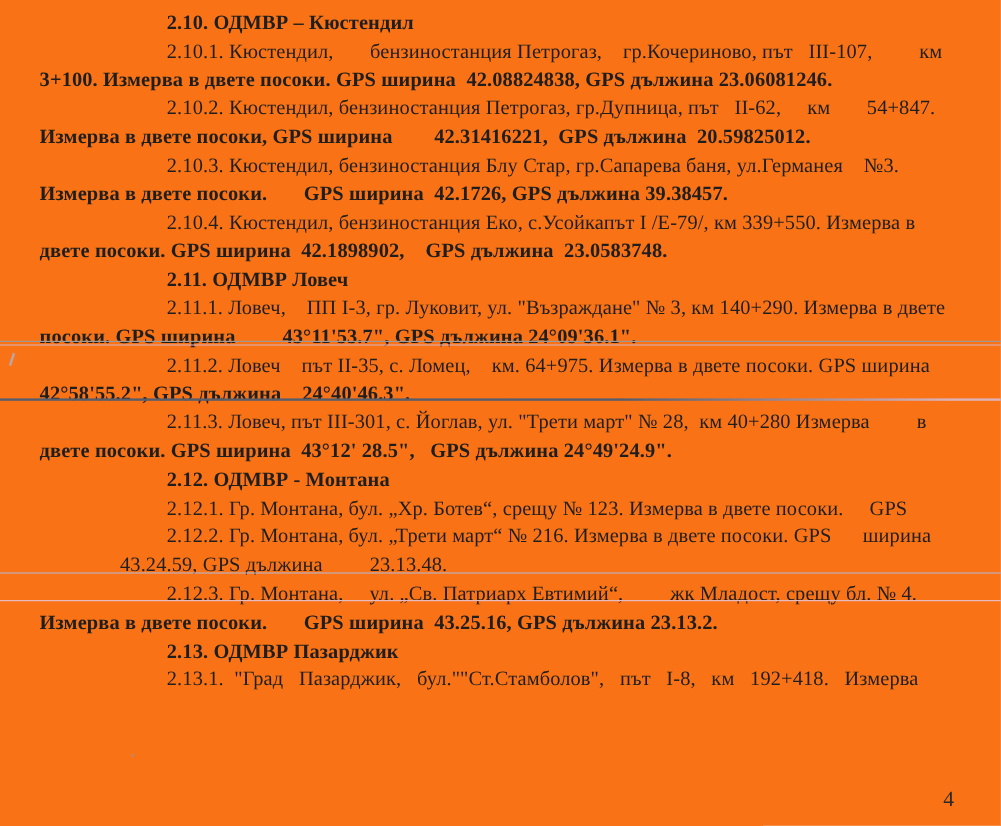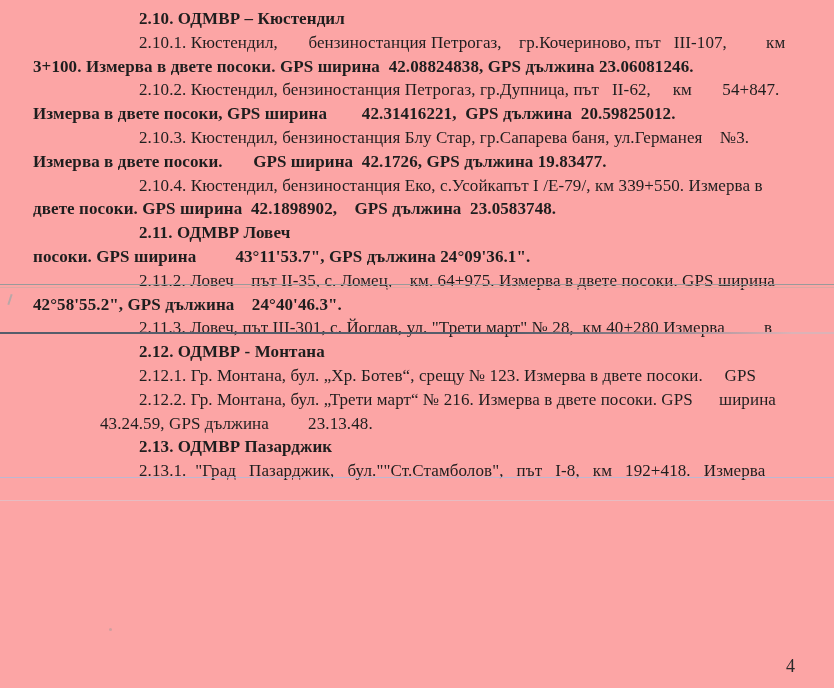--- a/index.html
+++ b/index.html
@@ -1,21 +1,21 @@
 <!DOCTYPE html>
 <html><head>
 <meta charset="utf-8">
 <style>
   html, body { margin: 0; padding: 0; }
   body { background: #e9e9e9; font-family: "Liberation Serif", "DejaVu Serif", serif; }
   .page {
     position: relative;
     width: 834px;
     height: 688px;
-    background: #fca5a5;
+    background: #f97316;
     overflow: hidden;
     color: #1e1e1e;
   }
   .text-block {
     position: absolute;
     top: 7px;
     left: 33px;
     right: 26px;
   }
   .line {
@@ -59,32 +59,36 @@
 <div class="page" style="color: rgb(30, 30, 30);">
 
   <div class="text-block">
 
   <div class="line heading">2.10. ОДМВР – Кюстендил</div>
       <div class="line first">2.10.1. Кюстендил,       бензиностанция Петрогаз,    гр.Кочериново, път   III-107,         км</div>
       <div class="line body">3+100. Измерва в двете посоки. GPS ширина  42.08824838, GPS дължина 23.06081246.</div>
       <div class="line first">2.10.2. Кюстендил, бензиностанция Петрогаз, гр.Дупница, път   II-62,     км       54+847.</div>
       <div class="line body">Измерва в двете посоки, GPS ширина        42.31416221,  GPS дължина  20.59825012.</div>
       <div class="line first">2.10.3. Кюстендил, бензиностанция Блу Стар, гр.Сапарева баня, ул.Германея    №3.</div>
-      <div class="line body">Измерва в двете посоки.       GPS ширина  42.1726, GPS дължина 19.83477.</div>
+      <div class="line body">Измерва в двете посоки.       GPS ширина  42.1726, GPS дължина 39.38457.</div>
       <div class="line first">2.10.4. Кюстендил, бензиностанция Еко, с.Усойкапът I /Е-79/, км 339+550. Измерва в</div>
       <div class="line body">двете посоки. GPS ширина  42.1898902,    GPS дължина  23.0583748.</div>
       <div class="line heading">2.11. ОДМВР Ловеч</div>
+      <div class="line first">2.11.1. Ловеч,    ПП I-3, гр. Луковит, ул. "Възраждане" № 3, км 140+290. Измерва в двете</div>
       <div class="line body">посоки. GPS ширина         43°11'53.7", GPS дължина 24°09'36.1".</div>
       <div class="line first">2.11.2. Ловеч    път II-35, с. Ломец,    км. 64+975. Измерва в двете посоки. GPS ширина</div>
       <div class="line body">42°58'55.2", GPS дължина    24°40'46.3".</div>
       <div class="line first">2.11.3. Ловеч, път III-301, с. Йоглав, ул. "Трети март" № 28,  км 40+280 Измерва         в</div>
+      <div class="line body">двете посоки. GPS ширина  43°12' 28.5",   GPS дължина 24°49'24.9".</div>
       <div class="line heading">2.12. ОДМВР - Монтана</div>
       <div class="line first">2.12.1. Гр. Монтана, бул. „Хр. Ботев“, срещу № 123. Измерва в двете посоки.     GPS</div>
       <div class="line first">2.12.2. Гр. Монтана, бул. „Трети март“ № 216. Измерва в двете посоки. GPS      ширина</div>
       <div class="line half">43.24.59, GPS дължина         23.13.48.</div>
+      <div class="line first">2.12.3. Гр. Монтана,     ул. „Св. Патриарх Евтимий“,         жк Младост, срещу бл. № 4.</div>
+      <div class="line body">Измерва в двете посоки.       GPS ширина  43.25.16, GPS дължина 23.13.2.</div>
       <div class="line heading">2.13. ОДМВР Пазарджик</div>
       <div class="line first">2.13.1.  "Град   Пазарджик,   бул.""Ст.Стамболов",   път   I-8,   км   192+418.   Измерва</div>
     </div>
 
   <div class="artifact" id="artifact-double-gray" style="background: rgb(154, 154, 154);"></div>
   <div class="artifact" id="artifact-double-pink" style="background: rgb(220, 170, 164);"></div>
   <div class="artifact" id="artifact-navy" style="background: linear-gradient(to right, rgb(86, 93, 107) 0%, rgb(86, 93, 107) 62%, rgb(221, 178, 182) 95%);"></div>
   <div class="artifact" id="artifact-blue" style="background: rgb(178, 186, 216);"></div>
   <div class="artifact" id="artifact-pink" style="background: rgb(230, 188, 194);"></div>
   <div id="left-smudge" style="background: rgb(185, 167, 167);"></div>

